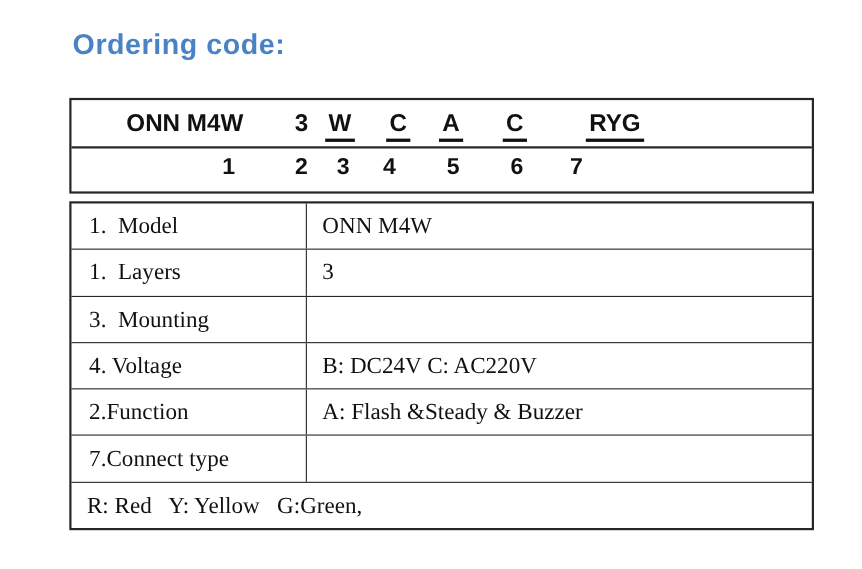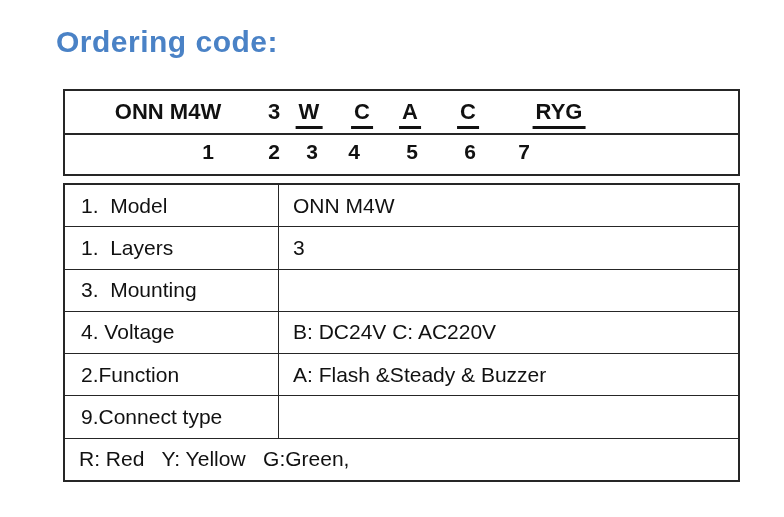--- a/index.html
+++ b/index.html
@@ -13,22 +13,22 @@
   .canvas {
     position: absolute; left: 0; top: 0;
     width: 784px; height: 517px;
     background: #ffffff;
     overflow: hidden;
   }
 
   
   .heading {
     position: absolute;
-    left: 56px; top: 25px;
-    font-size: 30px;
+    left: 66px; top: 25px;
+    font-size: 26px;
     font-weight: bold;
     letter-spacing: 0.5px;
   }
 
   
   .code-table {
     position: absolute;
     left: 63px; top: 89px;
     width: 677px; height: 87px;
     border: 2px solid #262626;
@@ -76,20 +76,21 @@
 
   
   .spec-table {
     position: absolute;
     left: 63px; top: 183px;
     width: 677px; height: 299px;
     border: 2px solid #262626;
     background: #ffffff;
     display: flex;
     flex-direction: column;
+    font-family: Liberation Serif, serif;
   }
   .spec-row {
     flex: 1;
     display: flex;
     align-items: center;
     border-top: 1.5px solid #262626;
   }
   .spec-row:first-child { border-top: none; }
   .spec-label {
     width: 214px;
@@ -153,20 +154,20 @@
     </div>
     <div class="spec-row">
       <div class="spec-label">4. Voltage</div>
       <div class="spec-value">B: DC24V C: AC220V</div>
     </div>
     <div class="spec-row">
       <div class="spec-label">2.Function</div>
       <div class="spec-value">A: Flash &amp;Steady &amp; Buzzer</div>
     </div>
     <div class="spec-row">
-      <div class="spec-label">9.Connect type</div>
+      <div class="spec-label">7.Connect type</div>
     </div>
     <div class="spec-row">
       <div class="spec-value">R: Red   Y: Yellow   G:Green,</div>
     </div>
   </div>
 
 </div>
 
 </body></html>

